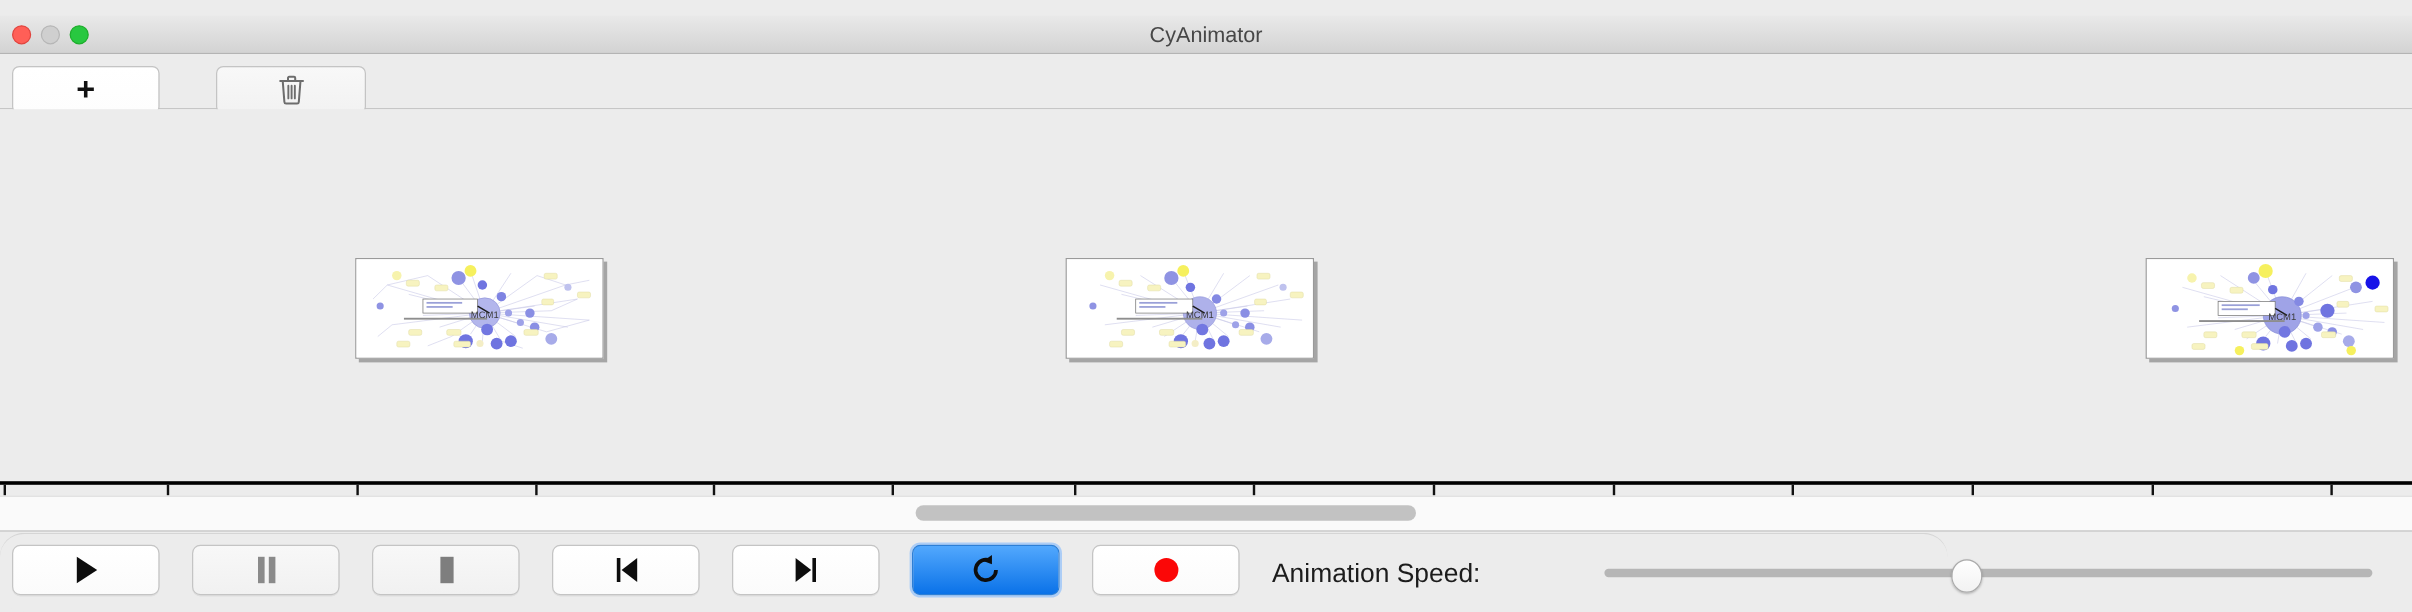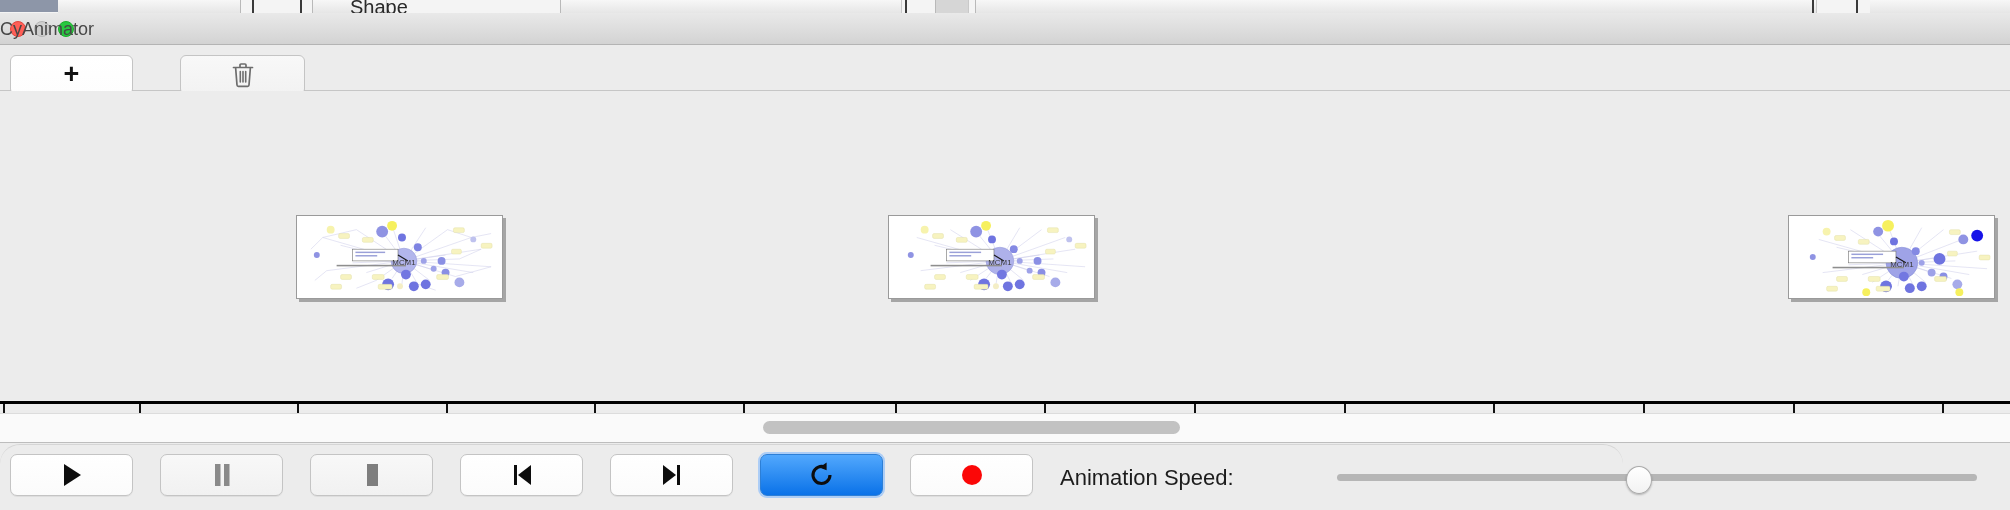--- a/index.html
+++ b/index.html
@@ -82,20 +82,21 @@
     box-sizing: border-box;
   }
   .light.red    { background: #ff5f57; border: 1px solid #e0443e; }
   .light.yellow { background: #cfcfcf; border: 1px solid #b6b6b6; }
   .light.green  { background: #28c840; border: 1px solid #1dad2b; }
   .window-title {
     position: absolute;
     left: 0; top: 0;
     width: 2010px;
     line-height: 32px;
+    text-align: center;
     font-size: 18px;
     color: #474747;
   }
 
   
   .toolbar {
     position: absolute;
     left: 0; top: 45px;
     width: 2010px; height: 46px;
     background: #ececec;
@@ -256,41 +257,20 @@
     border: 1px solid #aaaaaa;
     box-shadow: 0 1px 2px rgba(0,0,0,0.25);
     cursor: pointer;
   }
 </style>
 </head>
 <body>
 
 <div id="app">
 
-  <div class="bg-strip">
-    <div class="bg-dark"></div>
-    <div class="bg-block" style="left:58px;width:120px;"></div>
-    <div class="bg-block" style="left:178px;width:62px;"></div>
-    <div class="bg-seam" style="left:240px;"></div>
-    <div class="bg-tick" style="left:252px;"></div>
-    <div class="bg-tick" style="left:300px;"></div>
-    <div class="bg-seam" style="left:312px;"></div>
-    <div class="bg-block" style="left:313px;width:73px;"></div>
-    <div class="bg-text" style="left:350px;">Shape</div>
-    <div class="bg-seam" style="left:560px;"></div>
-    <div class="bg-block" style="left:561px;width:340px;"></div>
-    <div class="bg-tick" style="left:905px;"></div>
-    <div class="bg-seam" style="left:935px;"></div>
-    <div class="bg-block" style="left:936px;width:32px;background:#d6d6d6;"></div>
-    <div class="bg-seam" style="left:975px;"></div>
-    <div class="bg-block" style="left:976px;width:840px;"></div>
-    <div class="bg-tick" style="left:1812px;"></div>
-    <div class="bg-tick" style="left:1856px;"></div>
-    <div class="bg-block" style="left:1870px;width:140px;border-right:none;"></div>
-  </div>
 
   <div class="titlebar">
     <div class="traffic">
       <div class="light red"></div>
       <div class="light yellow"></div>
       <div class="light green"></div>
     </div>
     <div class="window-title">CyAnimator</div>
   </div>
 

